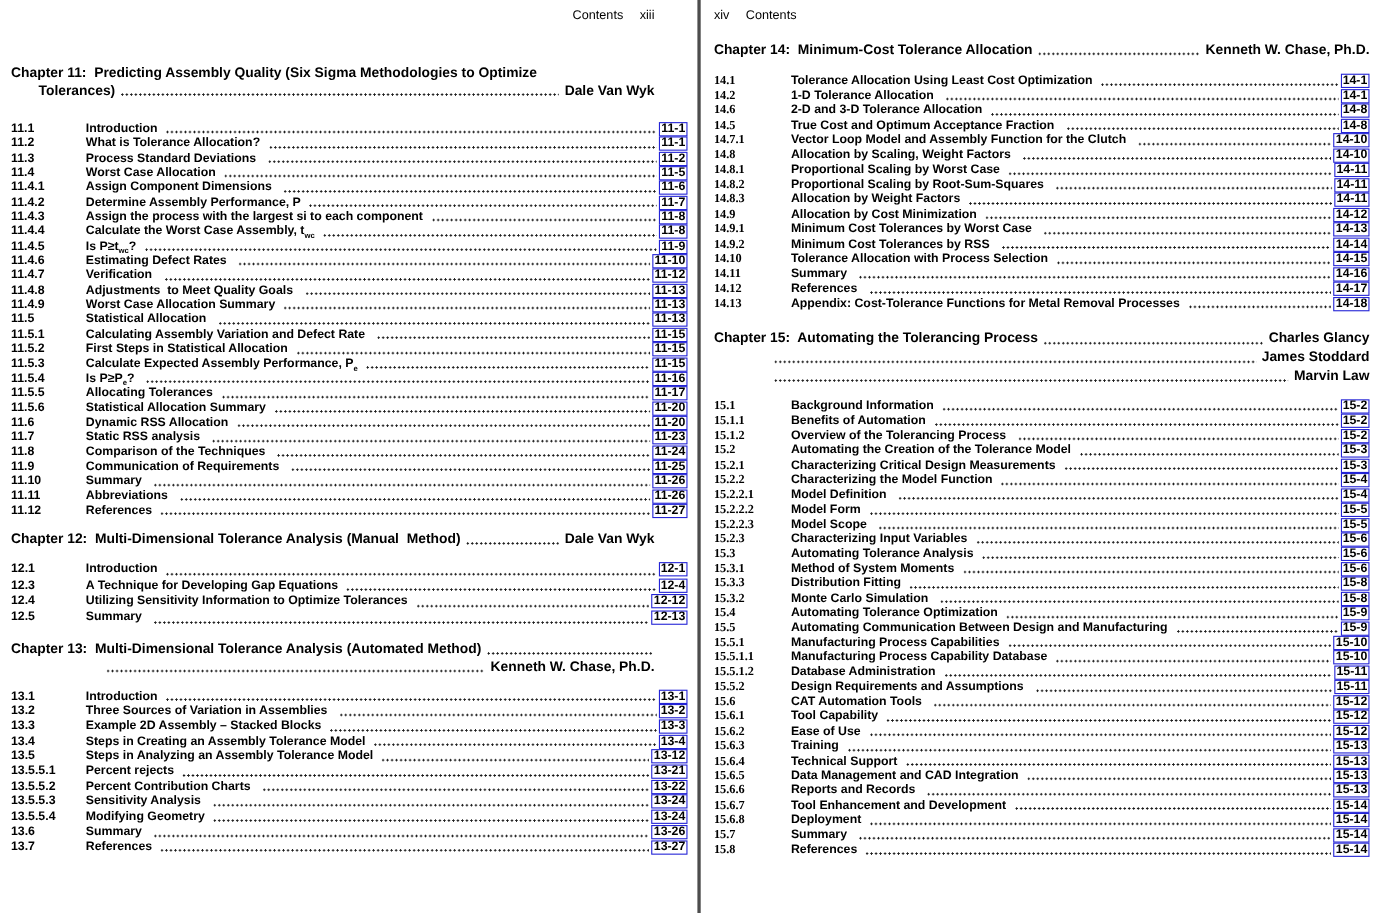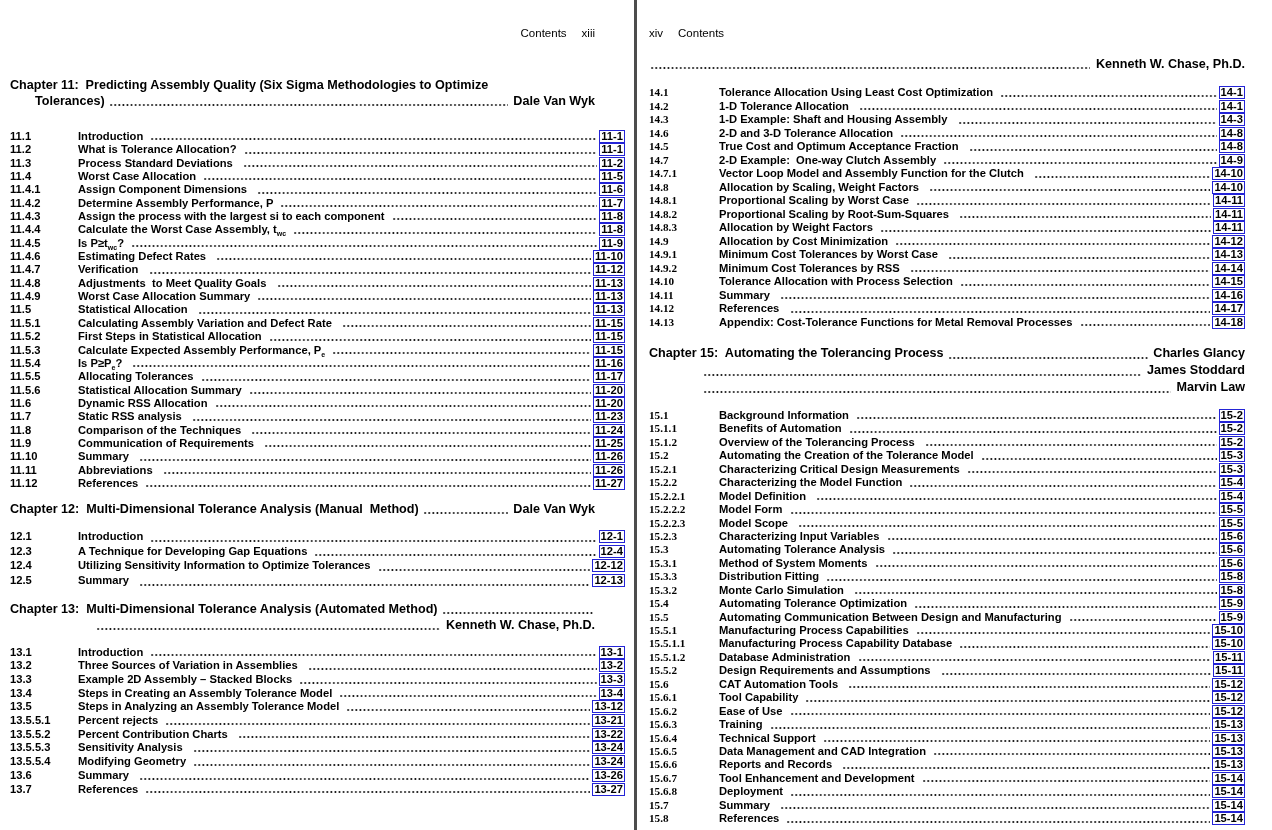--- a/index.html
+++ b/index.html
@@ -4,21 +4,21 @@
 <style>
   html, body { margin: 0; padding: 0; background: #888; }
   .spread {
     position: relative;
     width: 1272px; height: 830px;
     background: #ffffff;
     font-family: "Liberation Sans", sans-serif;
     color: #000;
     overflow: hidden;
   }
-  .page { position: absolute; top: 0; height: 646px; box-sizing: border-box; margin-top: 19px; }
+  .page { position: absolute; top: 0; height: 646px; box-sizing: border-box; }
   .page-left  { left: 0;  width: 634px; padding: 8px 9px 0 10px; }
   .page-right { left: 637px; width: 635px; padding: 8px 27px 0 12px; }
   .divider {
     position: absolute; left: 634px; top: 0;
     width: 3px; height: 830px; background: #4d4d4d;
   }
 
   .runhead { font-size: 11.5px; font-weight: normal; white-space: pre; }
   .page-left .runhead { text-align: right; margin-right: 30px; }
   .page-right .runhead { text-align: left; }
@@ -383,60 +383,49 @@
   </div>
 
   <div class="divider"></div>
 
   <div class="page page-right">
     <div class="runhead"><span>xiv</span><span class="gap"></span><span>Contents</span></div>
     <div class="chapters">
         <div class="chapter">
           <div class="chapter-heading">
             <div class="heading-line">
+              <span class="h-text">Chapter 14:  Minimum-Cost Tolerance Allocation </span>
               <span class="leader"></span>
               <span class="h-author"> Kenneth W. Chase, Ph.D.</span>
             </div>
           </div>
           <div class="entries">
             <div class="toc-row">
               <span class="num">14.1</span>
               <span class="title">Tolerance Allocation Using Least Cost Optimization </span>
               <span class="leader"></span>
               <a class="page-link">14-1</a>
             </div>
             <div class="toc-row">
               <span class="num">14.2</span>
               <span class="title">1-D Tolerance Allocation  </span>
               <span class="leader"></span>
               <a class="page-link">14-1</a>
             </div>
             <div class="toc-row">
-              <span class="num">14.3</span>
-              <span class="title">1-D Example: Shaft and Housing Assembly  </span>
-              <span class="leader"></span>
-              <a class="page-link">14-3</a>
-            </div>
-            <div class="toc-row">
               <span class="num">14.6</span>
               <span class="title">2-D and 3-D Tolerance Allocation </span>
               <span class="leader"></span>
               <a class="page-link">14-8</a>
             </div>
             <div class="toc-row">
               <span class="num">14.5</span>
               <span class="title">True Cost and Optimum Acceptance Fraction  </span>
               <span class="leader"></span>
               <a class="page-link">14-8</a>
-            </div>
-            <div class="toc-row">
-              <span class="num">14.7</span>
-              <span class="title">2-D Example:  One-way Clutch Assembly </span>
-              <span class="leader"></span>
-              <a class="page-link">14-9</a>
             </div>
             <div class="toc-row">
               <span class="num">14.7.1</span>
               <span class="title">Vector Loop Model and Assembly Function for the Clutch  </span>
               <span class="leader"></span>
               <a class="page-link">14-10</a>
             </div>
             <div class="toc-row">
               <span class="num">14.8</span>
               <span class="title">Allocation by Scaling, Weight Factors  </span>

